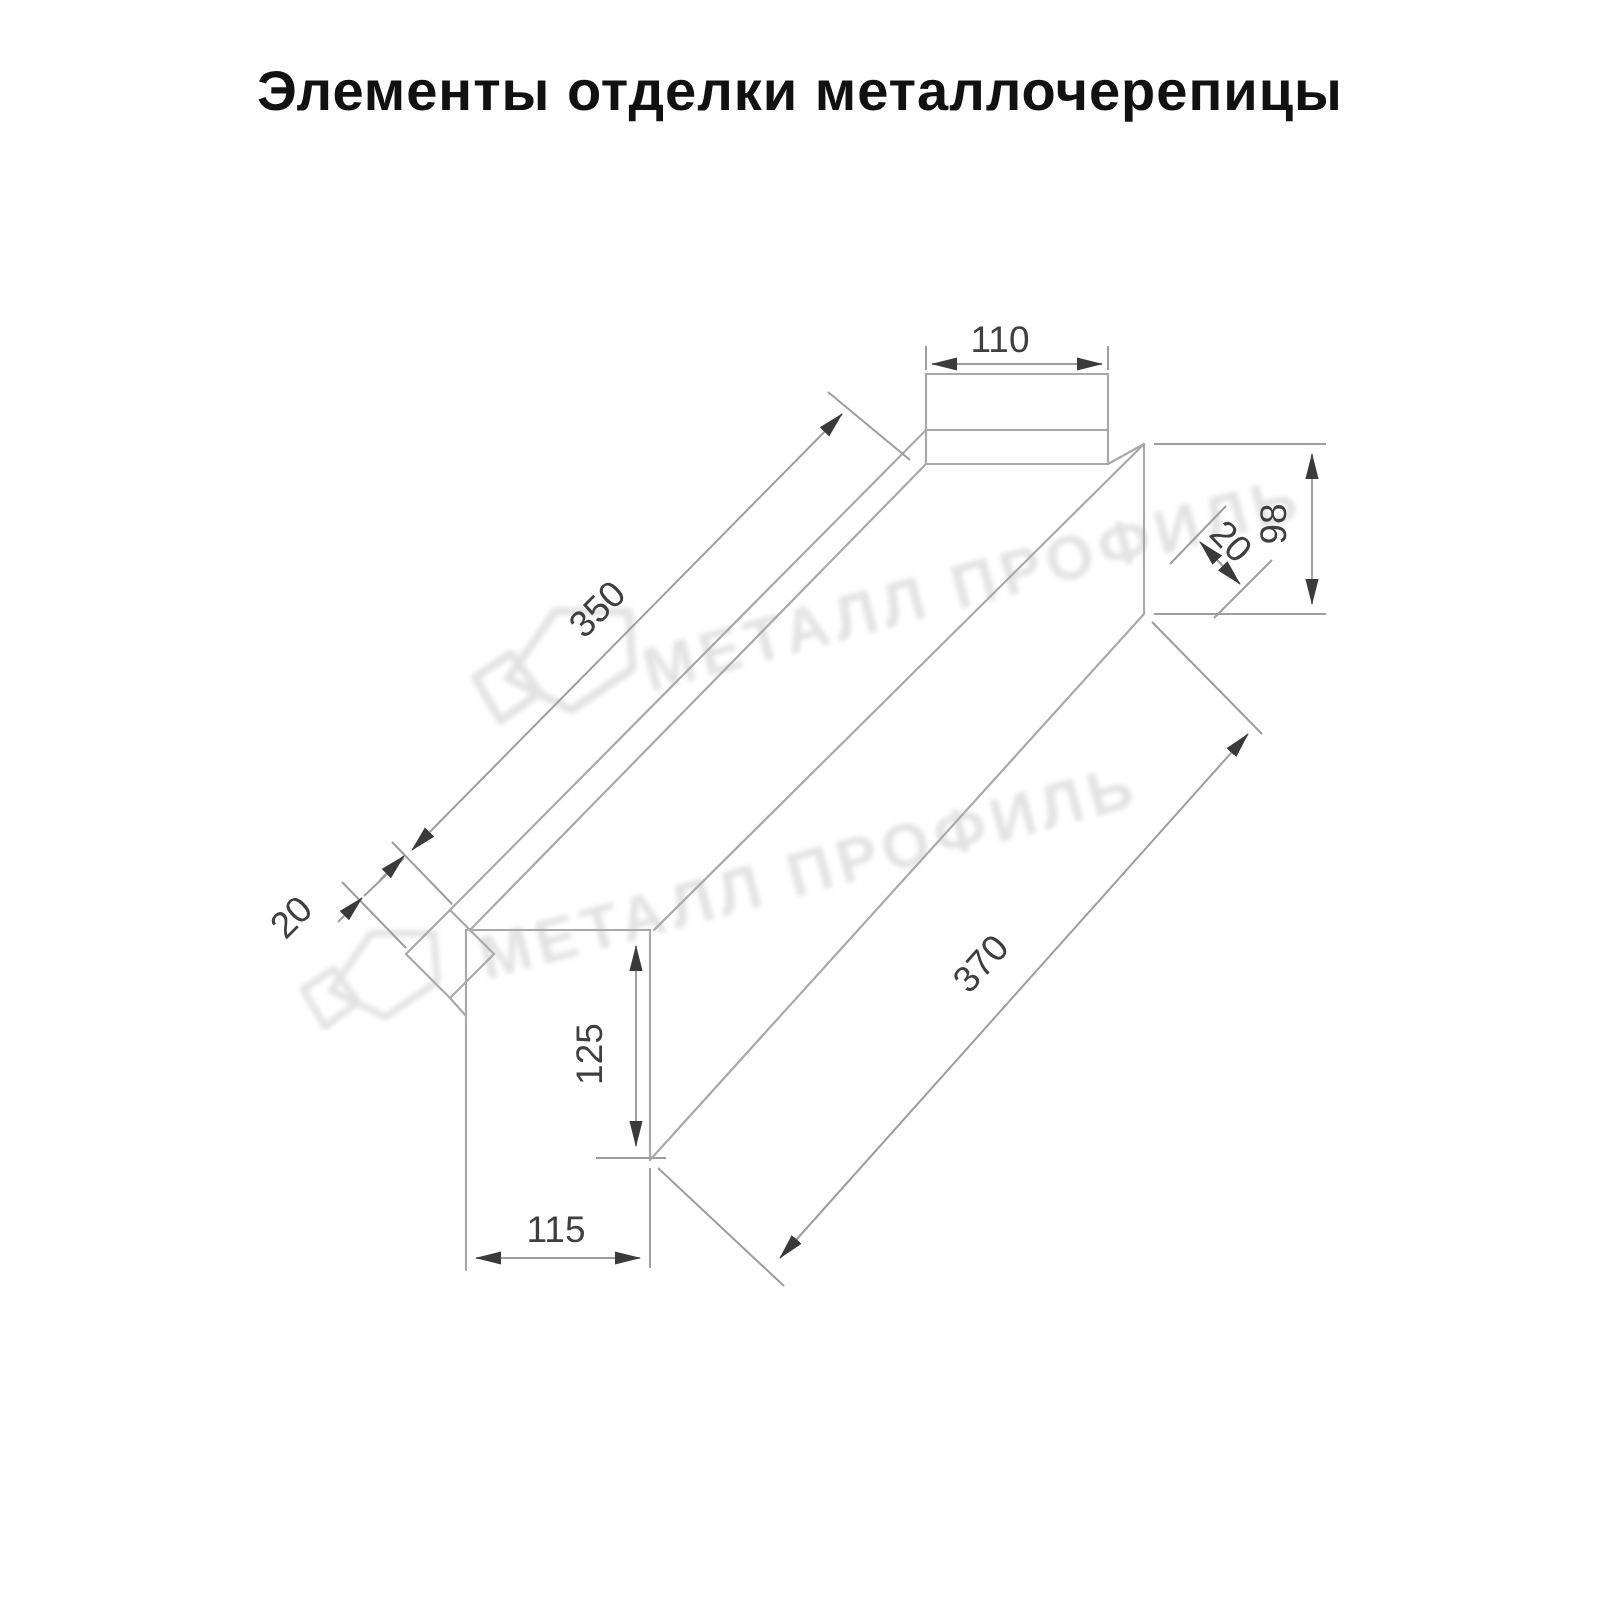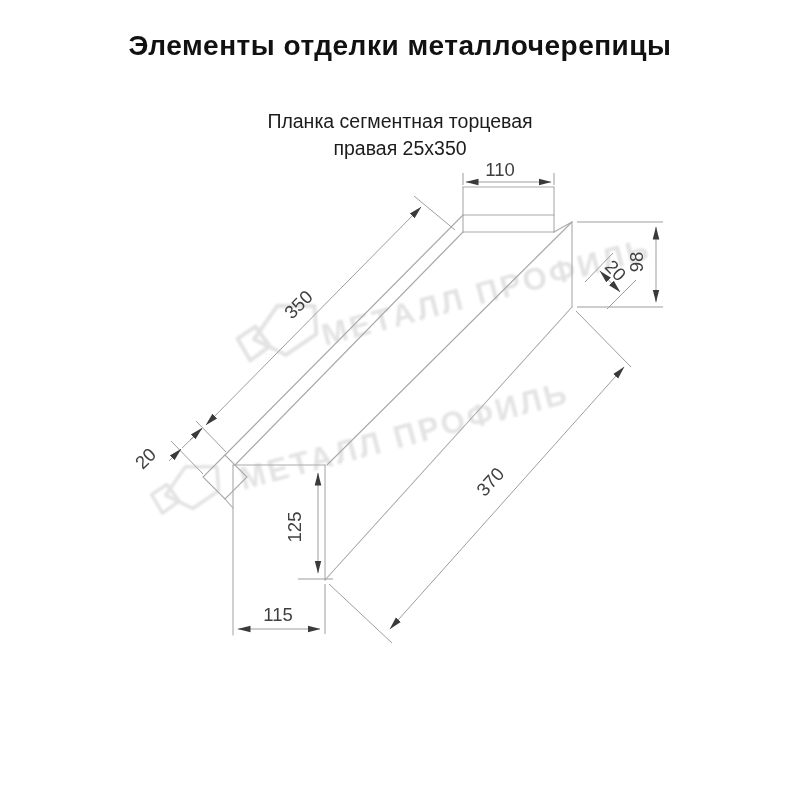--- a/index.html
+++ b/index.html
@@ -19,24 +19,20 @@
   .wm{opacity:0.11;}
   .wm-logo{stroke:#000;stroke-width:4;fill:none;stroke-linejoin:round;}
 </style>
 </head>
 <body>
 
 <div class="page">
 
   <div class="title">Элементы отделки металлочерепицы</div>
 
-  <div class="subtitle">
-    <div>Планка сегментная торцевая</div>
-    <div>правая 25х350</div>
-  </div>
 
   <svg class="drawing" width="800" height="800" viewBox="0 0 800 800">
     <defs>
       <marker id="arw" markerUnits="userSpaceOnUse" markerWidth="14" markerHeight="10" refX="12.5" refY="4.5" orient="auto-start-reverse">
         <path d="M0,1.2 L13,4.5 L0,7.8 Z" fill="#3a3a3a"></path>
       </marker>
       <filter id="soft" x="-20%" y="-20%" width="140%" height="140%">
         <feGaussianBlur stdDeviation="1.2"></feGaussianBlur>
       </filter>
     </defs>

